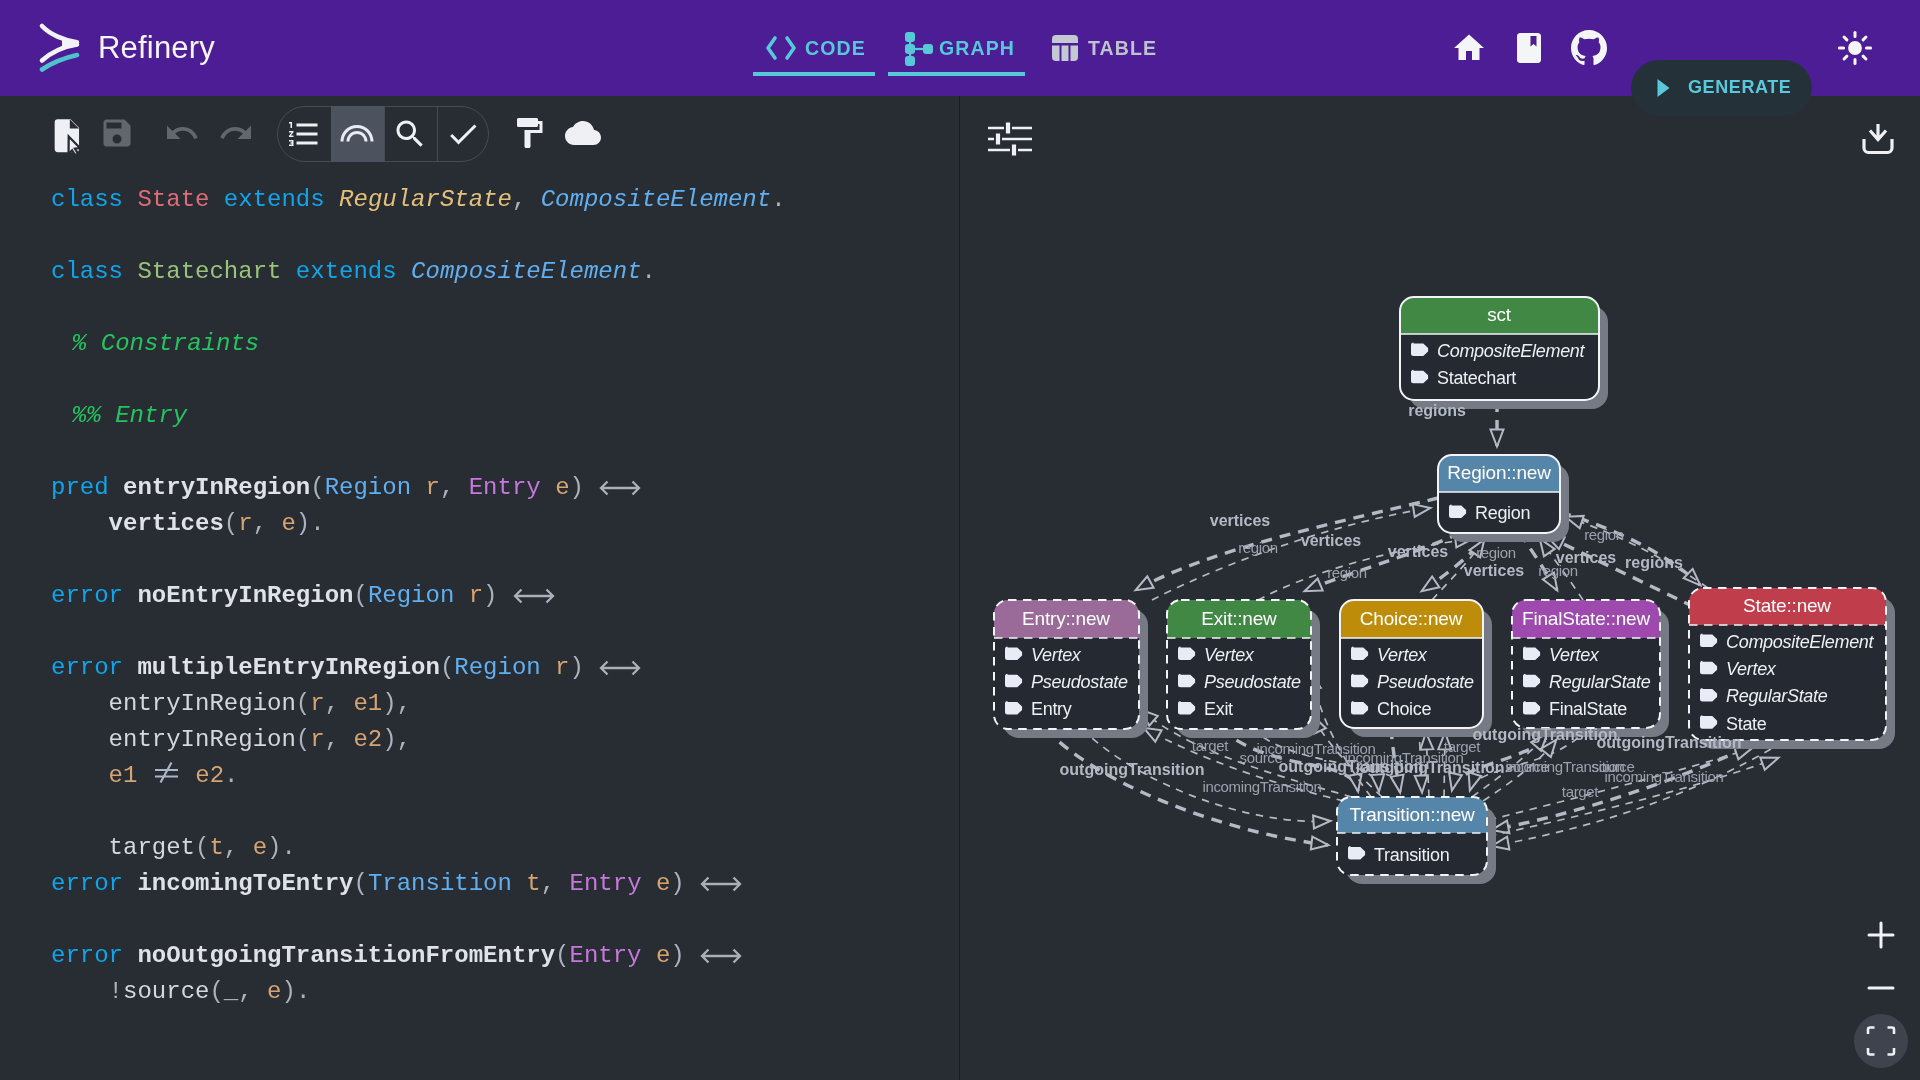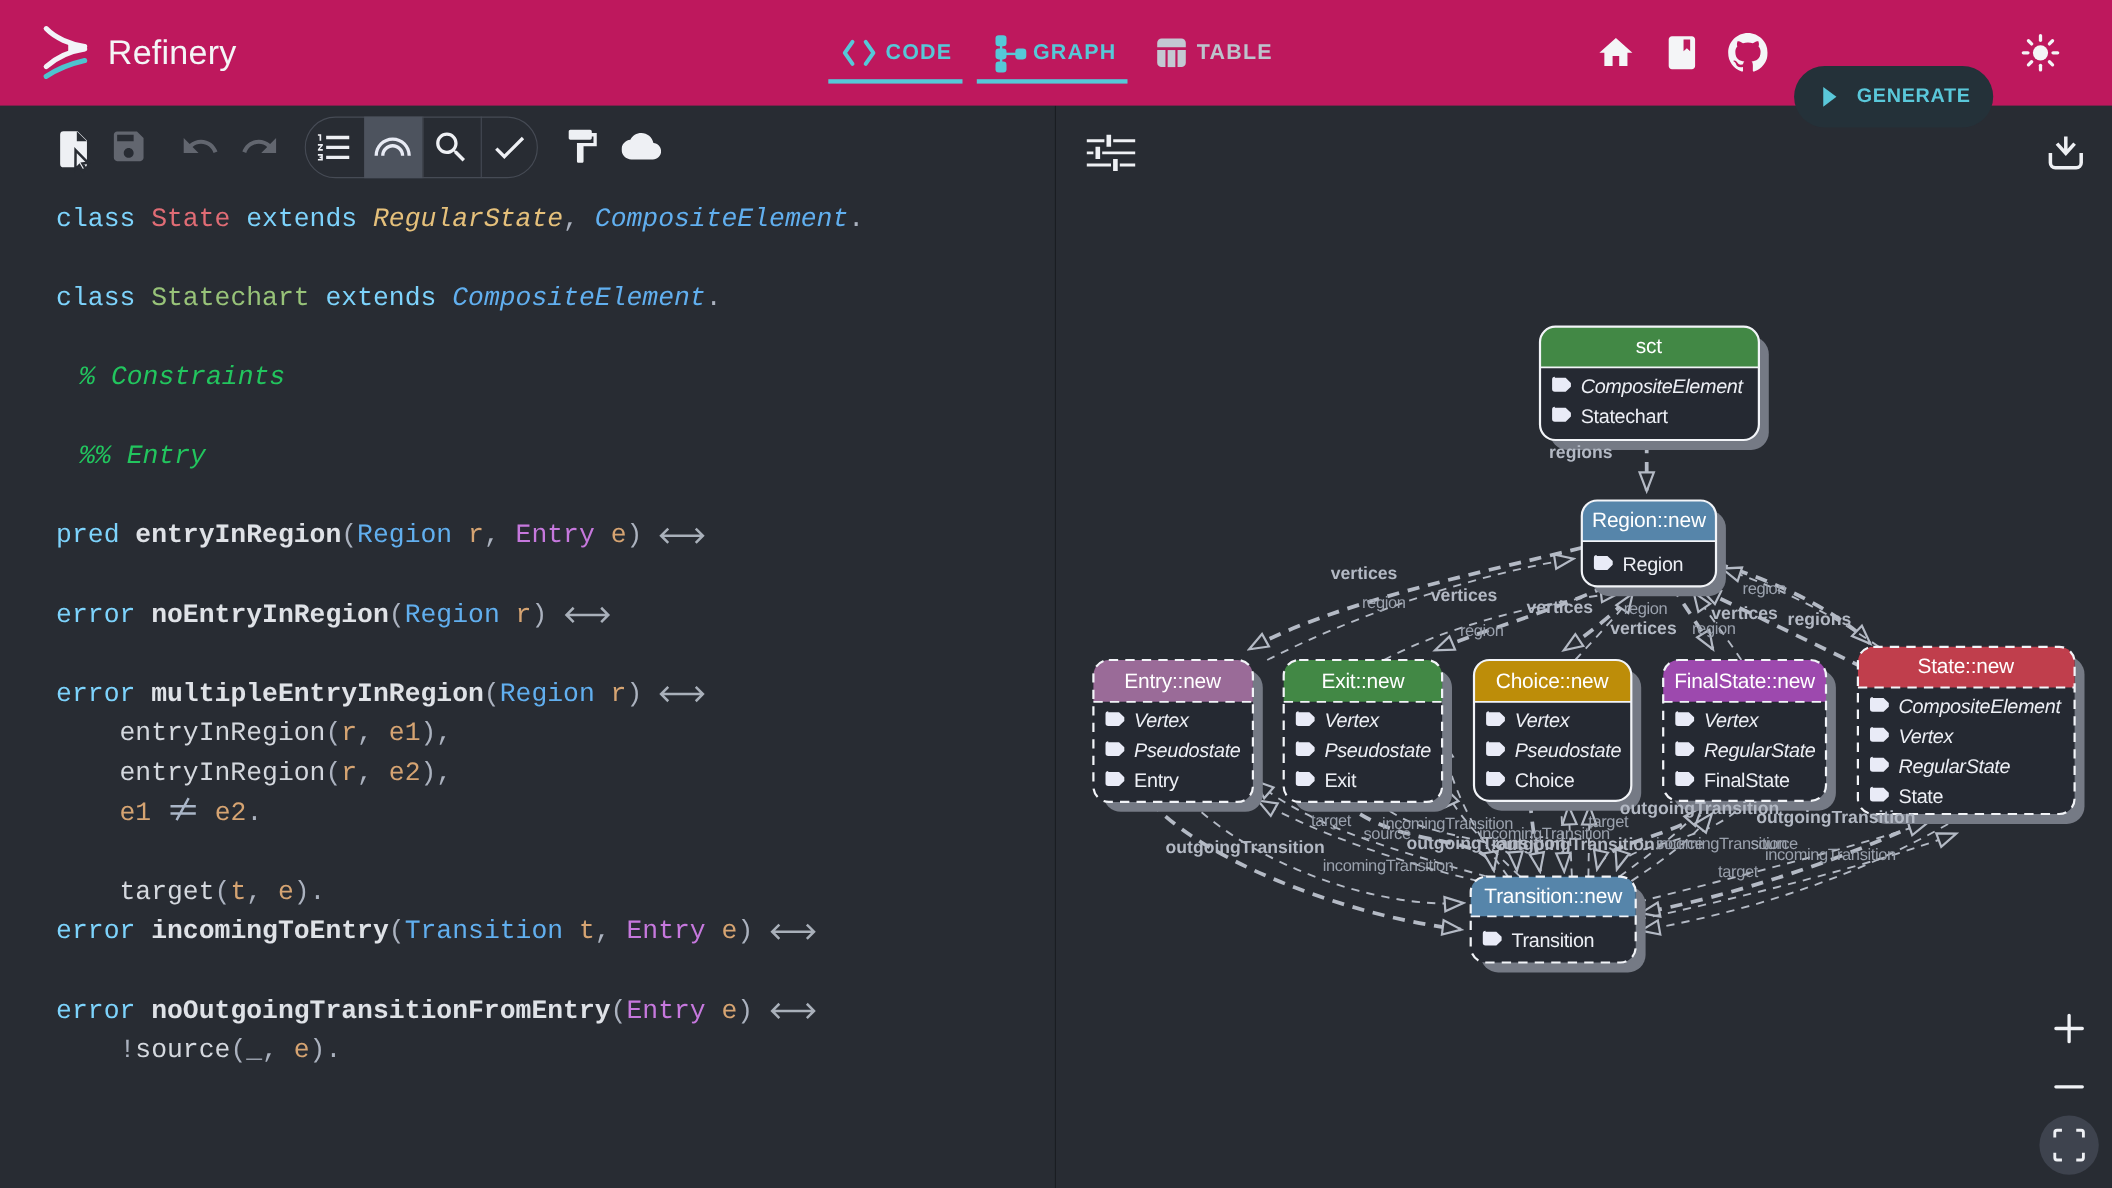--- a/index.html
+++ b/index.html
@@ -1,32 +1,32 @@
 <!DOCTYPE html>
 <html><head>
 <meta charset="utf-8">
 <style>
   * { margin:0; padding:0; box-sizing:border-box; }
   html,body { width:1920px; height:1080px; overflow:hidden; background:#282c33; }
   body { font-family:"Liberation Sans", sans-serif; position:relative; }
-  #topbar { position:absolute; left:0; top:0; width:1920px; height:96px; background:#be185d; z-index:5; }
+  #topbar { position:absolute; left:0; top:0; width:1920px; height:96px; background:#4c1d95; z-index:5; }
   #panes { position:absolute; left:0; top:96px; width:1920px; height:984px; }
   #divider { position:absolute; left:959px; top:96px; width:1px; height:984px; background:#1a1d22; z-index:4; }
   .ttl { position:absolute; left:98px; top:30px; font-size:31px; color:#f4f5f7; letter-spacing:0.2px; }
   .tab { position:absolute; top:0; height:96px; display:flex; align-items:center; font-size:19.5px; font-weight:700; letter-spacing:1.1px; }
   .tab.on { color:#56c8d8; }
   .tab.off { color:#bdc3cd; }
   .tabline { position:absolute; top:72px; height:4px; background:#56c8d8; }
   .genbtn { position:absolute; left:1631px; top:20px; width:181px; height:56px; border-radius:28px; background:#243139;margin-top:40px; }
   .gentxt { position:absolute; left:57px; top:17px; color:#5ac8da; font-size:18px; font-weight:700; letter-spacing:0.6px; }
   svg.ic { position:absolute; }
   #code { position:absolute; left:0; top:86px; width:959px; font-family:"Liberation Mono", monospace; font-size:24px; line-height:36px; padding-left:51px; color:#abb2bf; }
   #code .l { display:block; height:36px; }
   #code svg.arr { vertical-align:-3px; }
-  c { color:#7dd3fc; } 
+  c { color:#0ea5e9; } 
   r { color:#e06c75; }
   g { color:#98c379; }
   t { color:#e5c07b; font-style:italic; }
   bi { color:#61afef; font-style:italic; }
   m { color:#22c55e; font-style:italic;margin-left:21px; }
   x { color:#abb2bf; }
   d { color:#dfe2e7; font-weight:bold; }
   w { color:#d4d8de; }
   v { color:#d6a472; }
   pu { color:#c678dd; }
@@ -145,21 +145,21 @@
   </svg>
   <svg class="ic" style="left:511px;top:19px" width="36" height="36" viewBox="0 0 24 24">
     <path d="M18 4V3c0-.55-.45-1-1-1H5c-.55 0-1 .45-1 1v4c0 .55.45 1 1 1h12c.55 0 1-.45 1-1V6h1v4H9v11c0 .55.45 1 1 1h2c.55 0 1-.45 1-1v-9h8V4h-3z" fill="#eef0f4"></path>
   </svg>
   <svg class="ic" style="left:565px;top:19px" width="36" height="36" viewBox="0 0 24 24">
     <path d="M19.35 10.04C18.67 6.59 15.64 4 12 4 9.11 4 6.6 5.64 5.35 8.04 2.34 8.36 0 10.91 0 14c0 3.31 2.69 6 6 6h13c2.76 0 5-2.24 5-5 0-2.64-2.05-4.78-4.65-4.96z" fill="#eef0f4"></path>
   </svg>
 
   <pre id="code"><span class="l"><c>class</c> <r>State</r> <c>extends</c> <t>RegularState</t><x>,</x> <bi>CompositeElement</bi><x>.</x></span><span class="l"></span><span class="l"><c>class</c> <g>Statechart</g> <c>extends</c> <bi>CompositeElement</bi><x>.</x></span><span class="l"></span><span class="l"><m>% Constraints</m></span><span class="l"></span><span class="l"><m>%% Entry</m></span><span class="l"></span><span class="l"><c>pred</c> <d>entryInRegion</d><x>(</x><bl>Region</bl> <v>r</v><x>,</x> <pu>Entry</pu> <v>e</v><x>)</x> <svg class="arr" width="44" height="18" viewBox="0 0 44 18">
           <path d="M3,9 H41 M9.5,2.5 L3,9 L9.5,15.5 M34.5,2.5 L41,9 L34.5,15.5" stroke="#a9b0ba" stroke-width="2.3" fill="none"></path>
-        </svg></span><span class="l"></span><span class="l"><c>error</c> <d>noEntryInRegion</d><x>(</x><bl>Region</bl> <v>r</v><x>)</x> <svg class="arr" width="44" height="18" viewBox="0 0 44 18">
+        </svg></span><span class="l">    <d>vertices</d><x>(</x><v>r</v><x>,</x> <v>e</v><x>)</x><x>.</x></span><span class="l"></span><span class="l"><c>error</c> <d>noEntryInRegion</d><x>(</x><bl>Region</bl> <v>r</v><x>)</x> <svg class="arr" width="44" height="18" viewBox="0 0 44 18">
           <path d="M3,9 H41 M9.5,2.5 L3,9 L9.5,15.5 M34.5,2.5 L41,9 L34.5,15.5" stroke="#a9b0ba" stroke-width="2.3" fill="none"></path>
         </svg></span><span class="l"></span><span class="l"><c>error</c> <d>multipleEntryInRegion</d><x>(</x><bl>Region</bl> <v>r</v><x>)</x> <svg class="arr" width="44" height="18" viewBox="0 0 44 18">
           <path d="M3,9 H41 M9.5,2.5 L3,9 L9.5,15.5 M34.5,2.5 L41,9 L34.5,15.5" stroke="#a9b0ba" stroke-width="2.3" fill="none"></path>
         </svg></span><span class="l">    <w>entryInRegion</w><x>(</x><v>r</v><x>,</x> <v>e1</v><x>)</x><x>,</x></span><span class="l">    <w>entryInRegion</w><x>(</x><v>r</v><x>,</x> <v>e2</v><x>)</x><x>,</x></span><span class="l">    <v>e1</v> <svg class="arr" width="29" height="26" viewBox="0 0 29 26">
           <path d="M3,11 H26 M3,17.5 H26 M19.5,3.5 L8.5,23.5" stroke="#aab6c8" stroke-width="2.2" fill="none"></path>
         </svg> <v>e2</v><x>.</x></span><span class="l"></span><span class="l">    <w>target</w><x>(</x><v>t</v><x>,</x> <v>e</v><x>)</x><x>.</x></span><span class="l"><c>error</c> <d>incomingToEntry</d><x>(</x><bl>Transition</bl> <v>t</v><x>,</x> <pu>Entry</pu> <v>e</v><x>)</x> <svg class="arr" width="44" height="18" viewBox="0 0 44 18">
           <path d="M3,9 H41 M9.5,2.5 L3,9 L9.5,15.5 M34.5,2.5 L41,9 L34.5,15.5" stroke="#a9b0ba" stroke-width="2.3" fill="none"></path>
         </svg></span><span class="l"></span><span class="l"><c>error</c> <d>noOutgoingTransitionFromEntry</d><x>(</x><pu>Entry</pu> <v>e</v><x>)</x> <svg class="arr" width="44" height="18" viewBox="0 0 44 18">
           <path d="M3,9 H41 M9.5,2.5 L3,9 L9.5,15.5 M34.5,2.5 L41,9 L34.5,15.5" stroke="#a9b0ba" stroke-width="2.3" fill="none"></path>
         </svg></span><span class="l">    <x>!</x><w>source</w><x>(</x><x>_</x><x>,</x> <v>e</v><x>)</x><x>.</x></span></pre>

